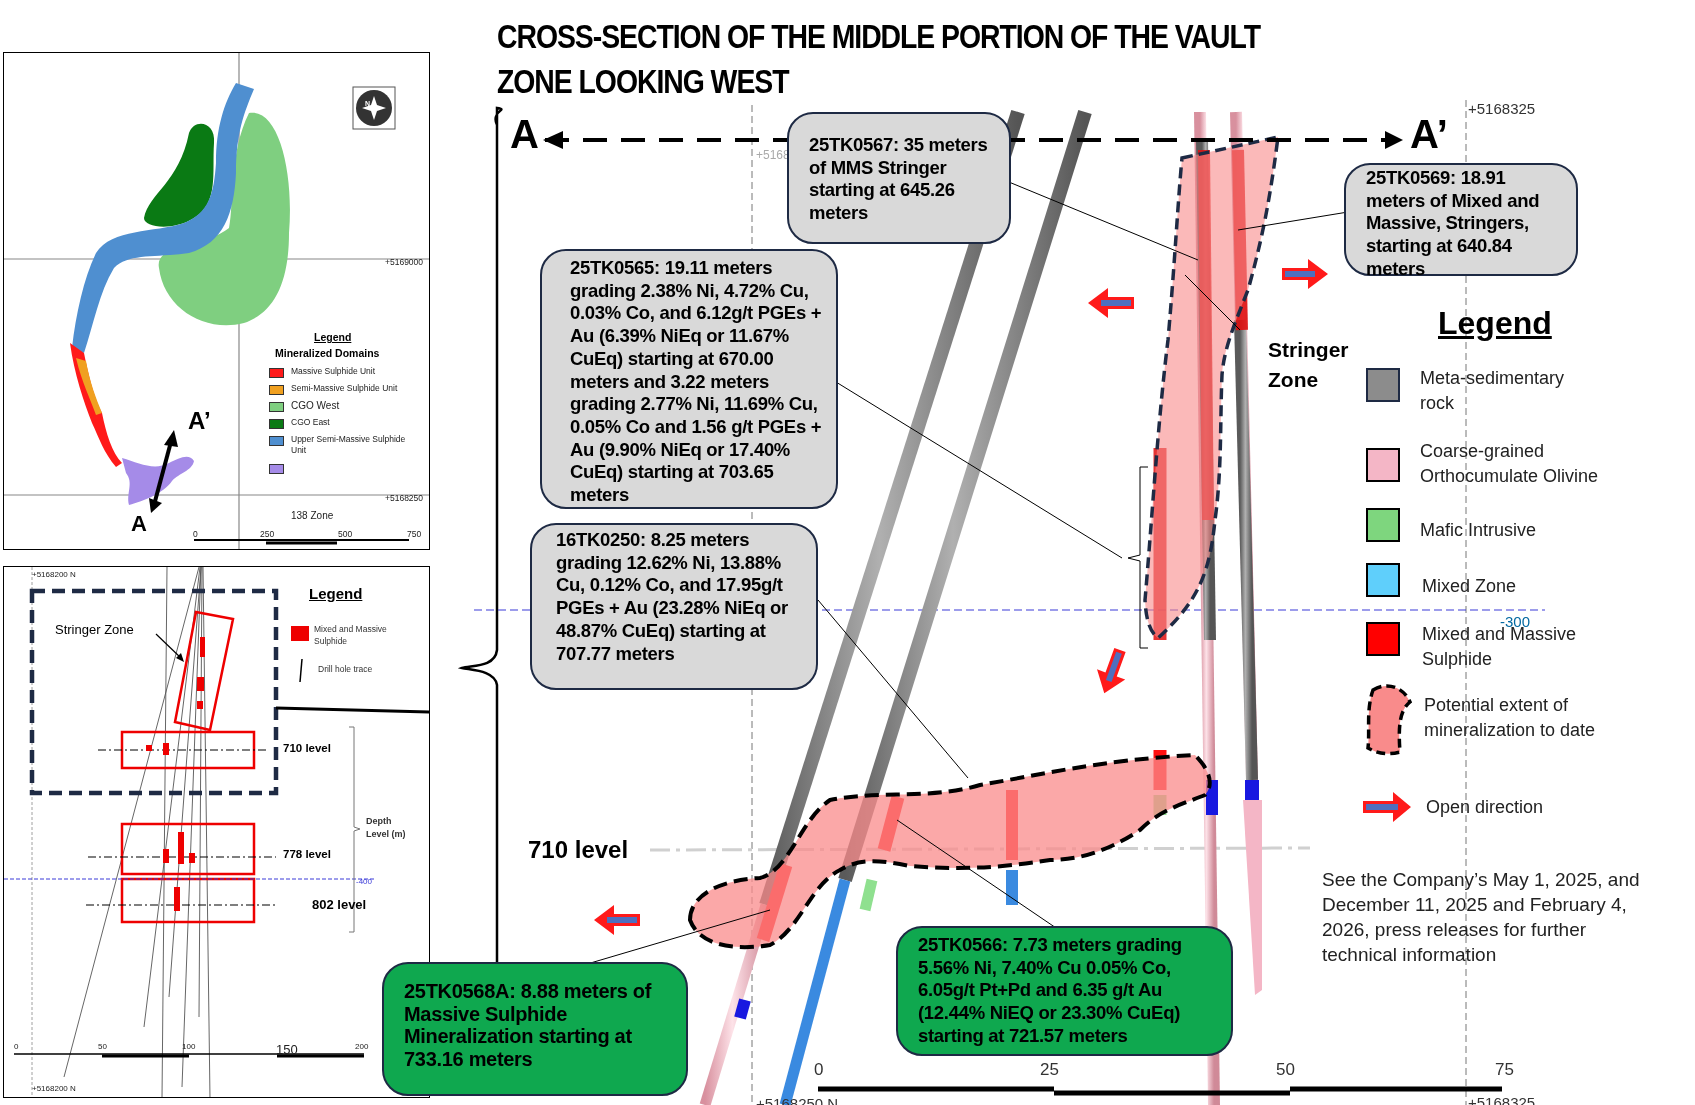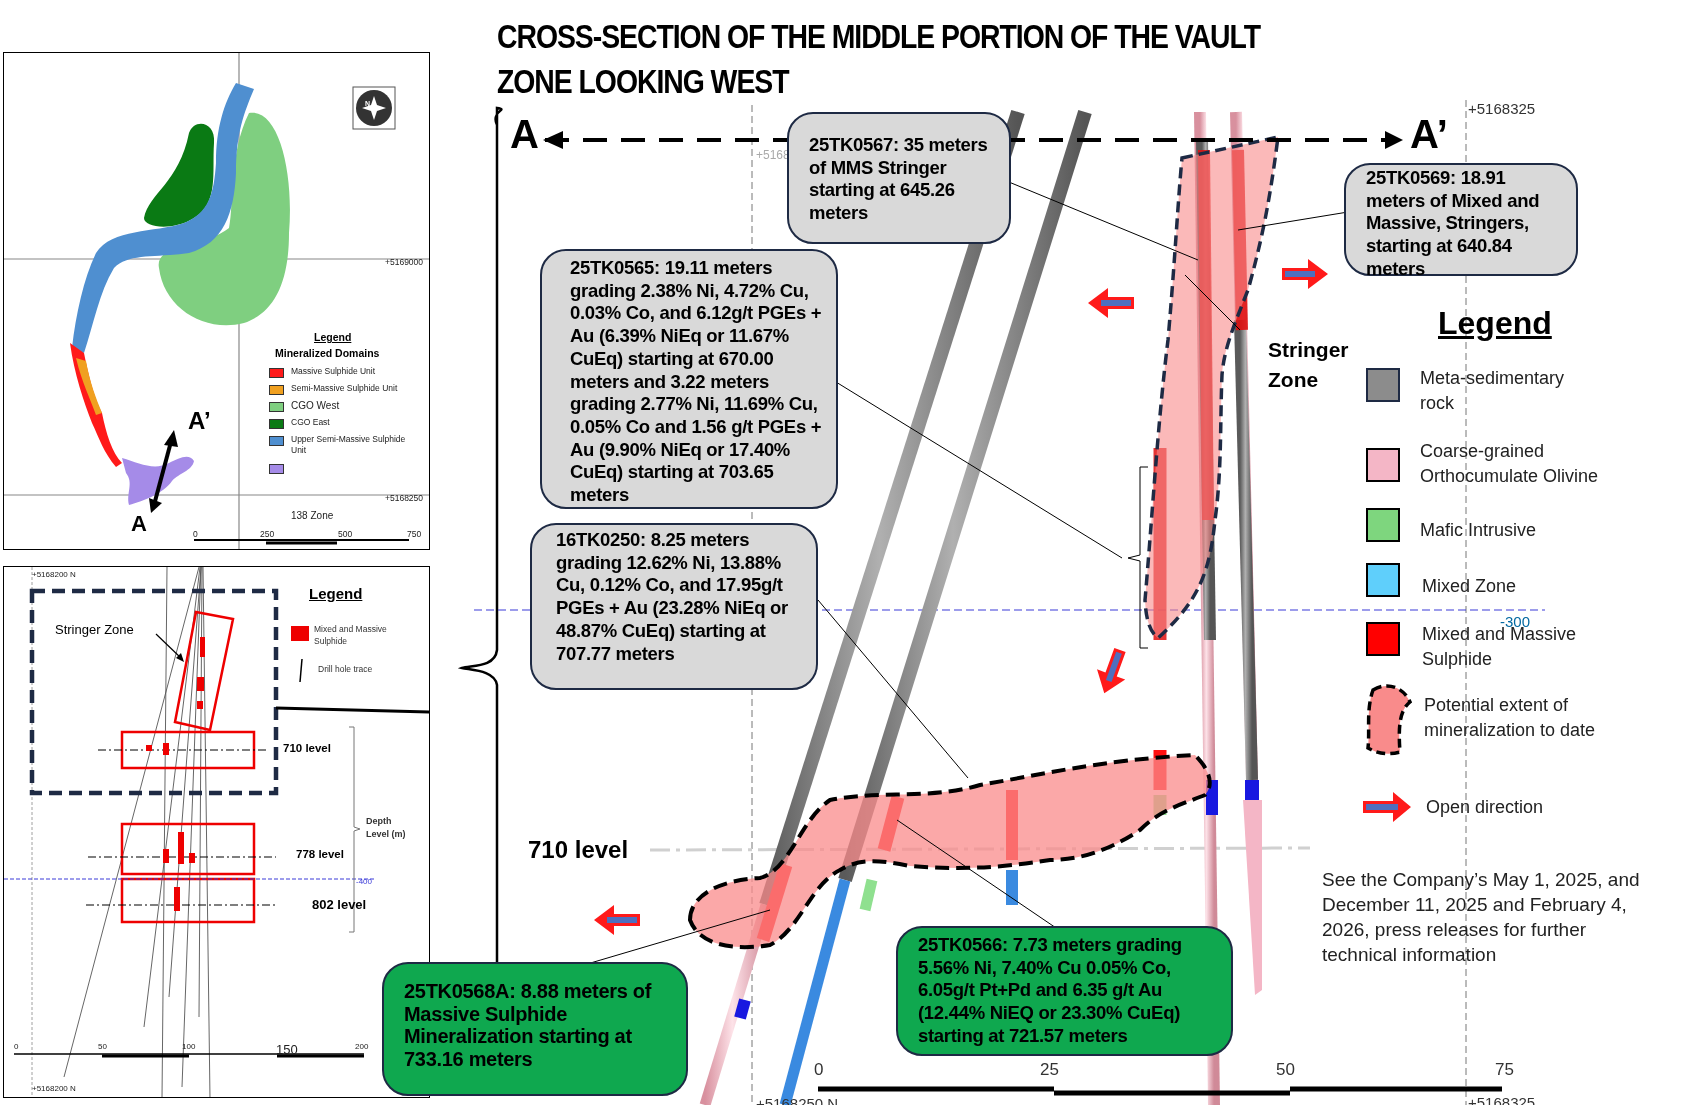--- a/index.html
+++ b/index.html
@@ -144,21 +144,21 @@
     <line x1="98" y1="489" x2="185" y2="489" stroke="#000" stroke-width="3"></line>
     <line x1="273" y1="489" x2="360" y2="489" stroke="#000" stroke-width="3"></line>
   </svg>
   <div class="abs small" style="left:28px;top:3px;font-size:8px;">+5168200 N</div>
   <div class="abs small" style="left:28px;top:517px;font-size:8px;">+5168200 N</div>
   <div class="abs" style="left:51px;top:55px;font-size:13px;">Stringer Zone</div>
   <div class="abs" style="left:305px;top:18px;font-weight:bold;font-size:15px;text-decoration:underline;">Legend</div>
   <div class="abs" style="left:310px;top:56px;font-size:8.5px;color:#333;width:75px;line-height:12px;">Mixed and Massive Sulphide</div>
   <div class="abs" style="left:314px;top:97px;font-size:8.5px;color:#333;">Drill hole trace</div>
   <div class="abs" style="left:279px;top:175px;font-weight:bold;font-size:11.5px;">710 level</div>
-  <div class="abs" style="left:292px;top:281px;font-weight:bold;font-size:11.5px;">778 level</div>
+  <div class="abs" style="left:279px;top:281px;font-weight:bold;font-size:11.5px;">778 level</div>
   <div class="abs" style="left:282px;top:330px;font-weight:bold;font-size:13px;padding-left:26px;">802 level</div>
   <div class="abs" style="left:362px;top:248px;font-size:9px;width:50px;line-height:13px;font-weight:bold;color:#333;">Depth Level (m)</div>
   <div class="abs" style="left:352px;top:310px;font-size:8px;color:#3a3ad8;">-400</div>
   <div class="abs small" style="left:10px;top:475px;font-size:8px;">0</div>
   <div class="abs small" style="left:94px;top:475px;font-size:8px;">50</div>
   <div class="abs small" style="left:178px;top:475px;font-size:8px;">100</div>
   <div class="abs small" style="left:272px;top:475px;font-size:13px;">150</div>
   <div class="abs small" style="left:351px;top:475px;font-size:8px;">200</div>
 </div>
 

